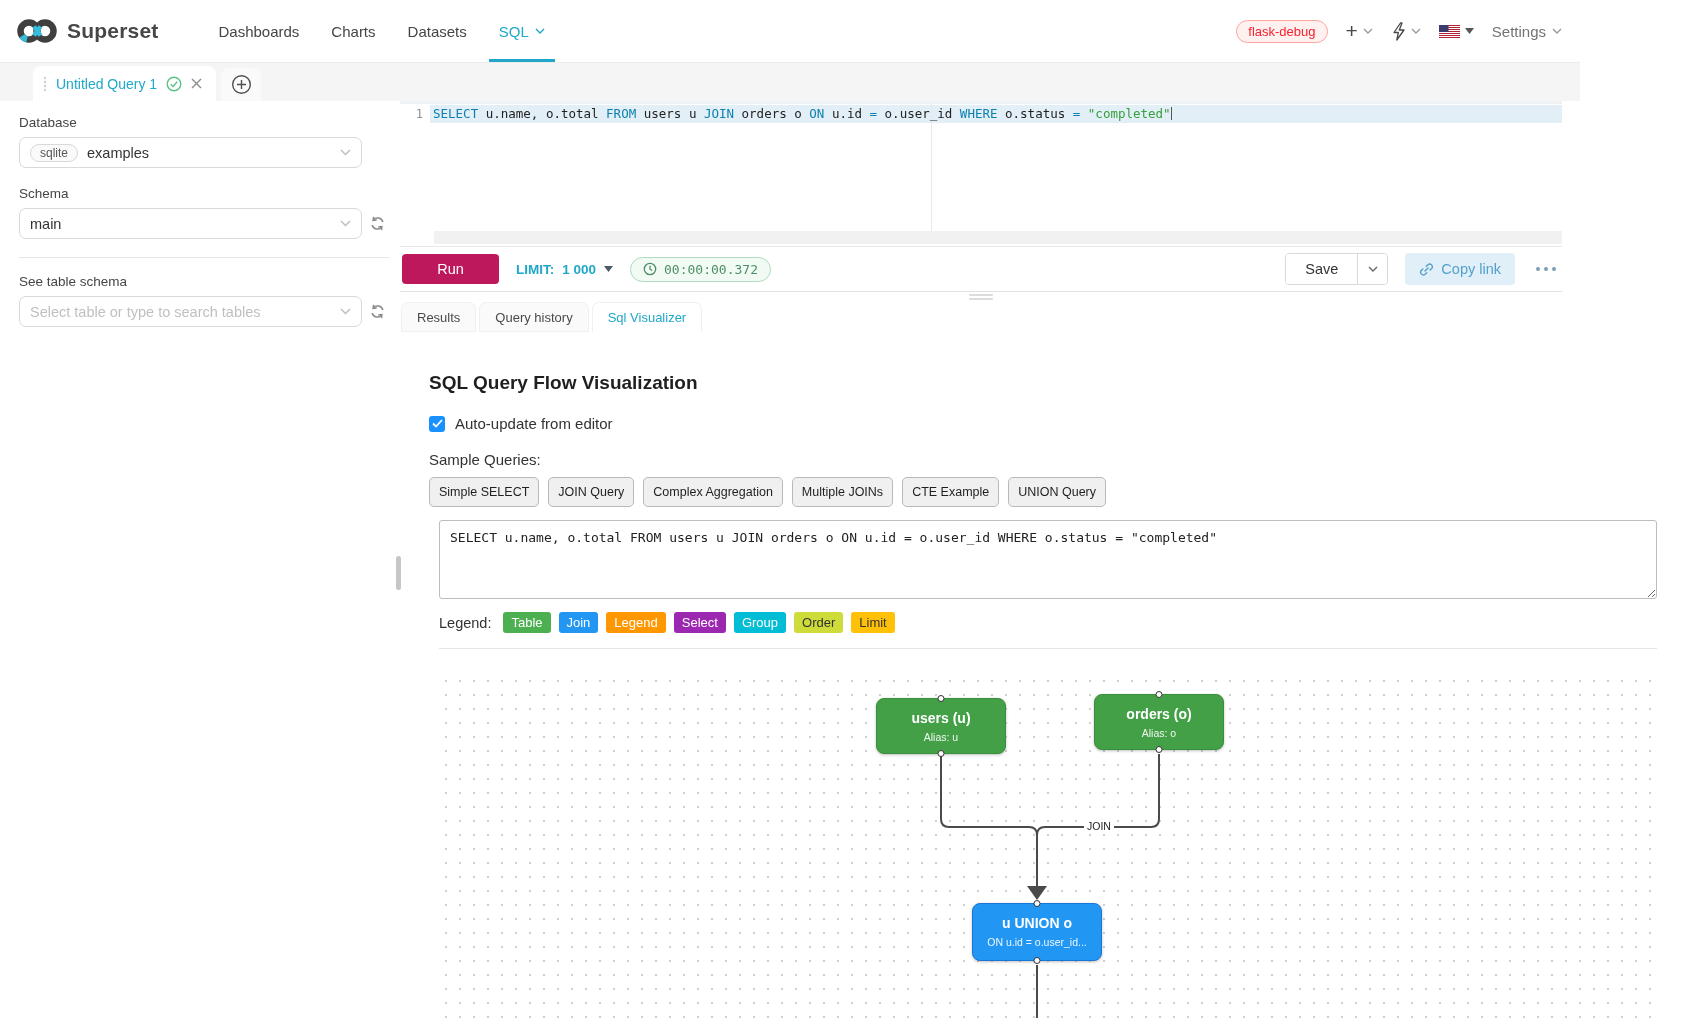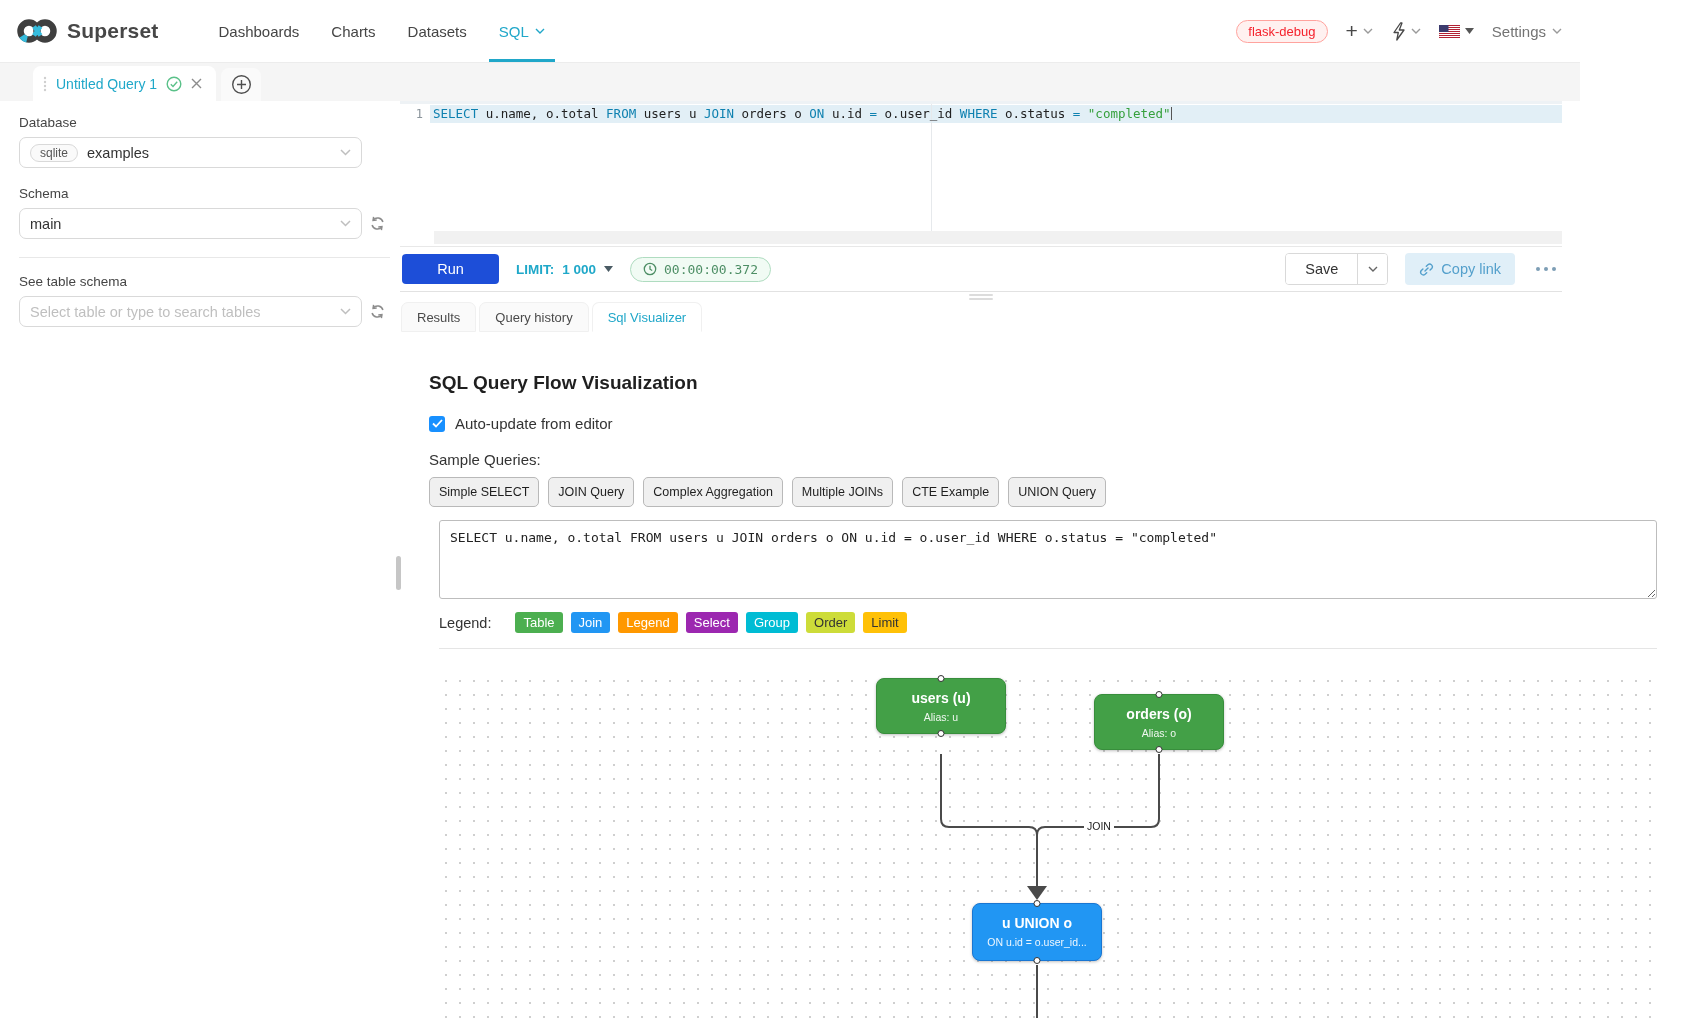--- a/index.html
+++ b/index.html
@@ -54,21 +54,21 @@
   .print-margin { position:absolute; top:0; bottom:14px; left:501px; width:1px; background:#e6e9ec; }
   .code-line { position:relative; white-space:pre; line-height:18px; padding:1px 0 0 3px; color:#222; }
   .tk-kw { color:#0e81b0; }
   .tk-op { color:#0e81b0; }
   .tk-str { color:#35a03c; }
   .cursor { display:inline-block; width:0; height:13px; border-left:1.6px solid #555; vertical-align:-2px; }
   .hscroll { position:absolute; bottom:2px; left:34px; right:0; height:13px; background:#f1f1f1; }
 
   
   .toolbar { height:46px; flex:0 0 46px; border-top:1px solid #e8e8e8; border-bottom:1px solid #e2e2e2; display:flex; align-items:center; gap:17px; padding:0 2px; }
-  .run-btn { width:97px; height:30px; background:#1d4ed8; border:none; border-radius:4px; color:#fff; font-size:14.5px; font-family:inherit; cursor:pointer; }
+  .run-btn { width:97px; height:30px; background:#be185d; border:none; border-radius:4px; color:#fff; font-size:14.5px; font-family:inherit; cursor:pointer; }
   .limit-group { display:flex; align-items:center; gap:8px; cursor:pointer; }
   .limit-text { color:#1fa8c9; font-size:13.5px; font-weight:bold; }
   .timer-pill { display:flex; align-items:center; gap:7px; border:1px solid #afdcc0; background:#f1fbf4; border-radius:14px; padding:4px 12px; font-family:"DejaVu Sans Mono", monospace; font-size:13px; color:#4d8e65; }
   .toolbar-spacer { flex:1; }
   .save-split { display:flex; height:32px; border:1px solid #d9d9d9; border-radius:4px; overflow:hidden; background:#fff; }
   .save-main { padding:0 19px; display:flex; align-items:center; font-size:14.5px; color:#333; cursor:pointer; background:#fff; border:none; font-family:inherit; }
   .save-caret { width:30px; display:flex; align-items:center; justify-content:center; border-left:1px solid #d9d9d9; cursor:pointer; background:#fff; }
   .copylink-btn { height:32px; display:flex; align-items:center; gap:7px; background:#e0eff8; border:none; border-radius:4px; color:#54a0cc; font-size:14.5px; padding:0 14px; font-family:inherit; cursor:pointer;text-align:center; }
   .more-btn { display:flex; gap:4px; padding:6px 4px; cursor:pointer; }
   .more-btn i { width:4px; height:4px; border-radius:50%; background:#7d9eb5; }
@@ -84,37 +84,37 @@
   .viz { flex:1; padding:40px 0 0 29px; min-height:0; }
   .viz-title { font-size:19px; font-weight:bold; color:#1f1f1f; }
   .check-row { display:flex; align-items:center; gap:10px; margin-top:21px; cursor:pointer; }
   .checkbox { width:16px; height:16px; background:#1890ff; border-radius:3px; display:flex; align-items:center; justify-content:center; }
   .check-row span.lbl { font-size:15px; color:#333; }
   .samples-label { margin-top:19px; font-size:15px; color:#333; }
   .samples-row { display:flex; gap:9px; margin-top:9px; }
   .sample-btn { height:30px; padding:0 9px; background:#f0f0f0; border:1px solid #b9b9b9; border-radius:5px; font-size:12.5px; color:#1f1f1f; font-family:inherit; cursor:pointer; }
   .query-textarea { display:block; margin:13px 0 0 10px; width:1218px; height:79px; border:1px solid #bdbdbd; border-radius:3px; padding:9px 10px; font-family:"DejaVu Sans Mono", monospace; font-size:13px; color:#222; resize:both; }
   .legend-row { display:flex; align-items:center; gap:8px; margin:13px 0 0 10px; }
-  .legend-label { font-size:14.5px; color:#333; margin-right:16px; }
+  .legend-label { font-size:14.5px; color:#333; margin-right:4px; }
   .chip { font-size:13px; padding:3px 8px; border-radius:3px; color:#fff; }
   .chip-table { background:#4caf50; } .chip-join { background:#2196f3; } .chip-filter { background:#ff9800; }
   .chip-select { background:#9c27b0; } .chip-group { background:#00bcd4; }
   .chip-order { background:#cddc39; color:#333; } .chip-limit { background:#ffc107; color:#333; }
   .viz-hr { border:none; border-top:1px solid #e5e5e5; margin:15px 0 0 10px; width:1218px; }
 
   
   .canvas { position:relative; margin:25px 0 0 10px; width:1218px; height:344px; overflow:hidden;
             background-image:radial-gradient(#cfcfcf 1px, transparent 1.3px); background-size:14px 14px; }
   .edges { position:absolute; inset:0; }
   .fnode { position:absolute; width:130px; border-radius:8px; color:#fff; text-align:center; padding-top:11px; cursor:grab; box-shadow:0 1px 3px rgba(0,0,0,0.25); }
   .fnode-title { font-size:14px; font-weight:bold; }
   .fnode-sub { font-size:10.5px; margin-top:5px; opacity:0.92; }
   .node-green { background:#43a047; border:1px solid #388e3c; height:56px; }
   .node-blue  { background:#2196f3; border:1px solid #1976d2; height:58px; }
-  .node-users  { left:437px; top:4px; }
+  .node-users  { left:437px; top:24px; }
   .node-orders { left:655px; top:20px; }
   .node-join   { left:533px; top:229px; }
   .port { position:absolute; width:7px; height:7px; border-radius:50%; background:#fff; border:1.5px solid #333; left:50%; transform:translateX(-50%); }
   .port-top { top:-4px; } .port-bottom { bottom:-4px; }
   .edge-label { position:absolute; left:645px; top:145px; background:#fff; font-size:10.5px; color:#222; padding:0 3px; line-height:15px; }
 </style>
 </head>
 <body>
 
 <div class="app">

